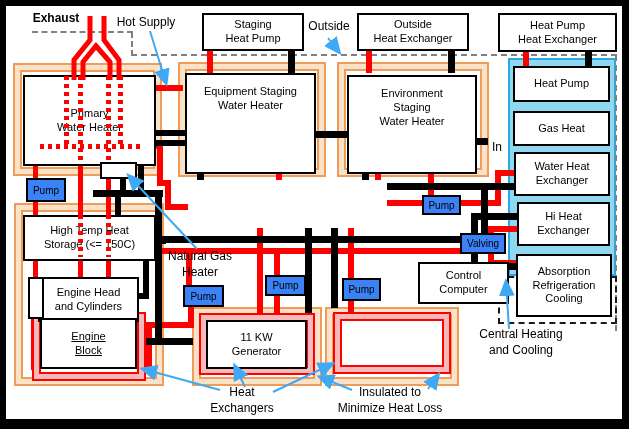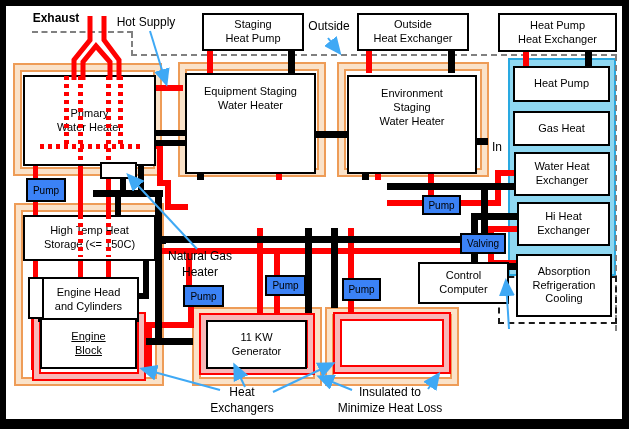--- a/index.html
+++ b/index.html
@@ -178,20 +178,22 @@
   <div class="lbl" style="left:30px;top:11px;width:52px;font-weight:bold;">Exhaust</div>
   <div class="lbl" style="left:112px;top:15px;width:68px;">Hot Supply</div>
   <div class="lbl" style="left:304px;top:19px;width:50px;">Outside</div>
   <div class="lbl" style="left:487px;top:140px;width:20px;">In</div>
   <div class="lbl" style="left:156px;top:249px;width:88px;">Natural Gas
 Heater</div>
   <div class="lbl" style="left:206px;top:385px;width:72px;">Heat
 Exchangers</div>
   <div class="lbl" style="left:326px;top:385px;width:128px;">Insulated to
 Minimize Heat Loss</div>
+  <div class="lbl" style="left:470px;top:327px;width:102px;">Central Heating
+and Cooling</div>
 
   <svg class="overlay" width="629" height="429">
     <defs>
       <marker id="ah" markerWidth="9" markerHeight="8" refX="7" refY="4" orient="auto">
         <polygon points="0,0 9,4 0,8" fill="#3FA9F5"></polygon>
       </marker>
     </defs>
     <g stroke="#FF0000" stroke-width="5" fill="none">
       <polyline points="74,80 74,60 90,40 90,16"></polyline>
       <polyline points="119,80 119,60 104,40 104,16"></polyline>

